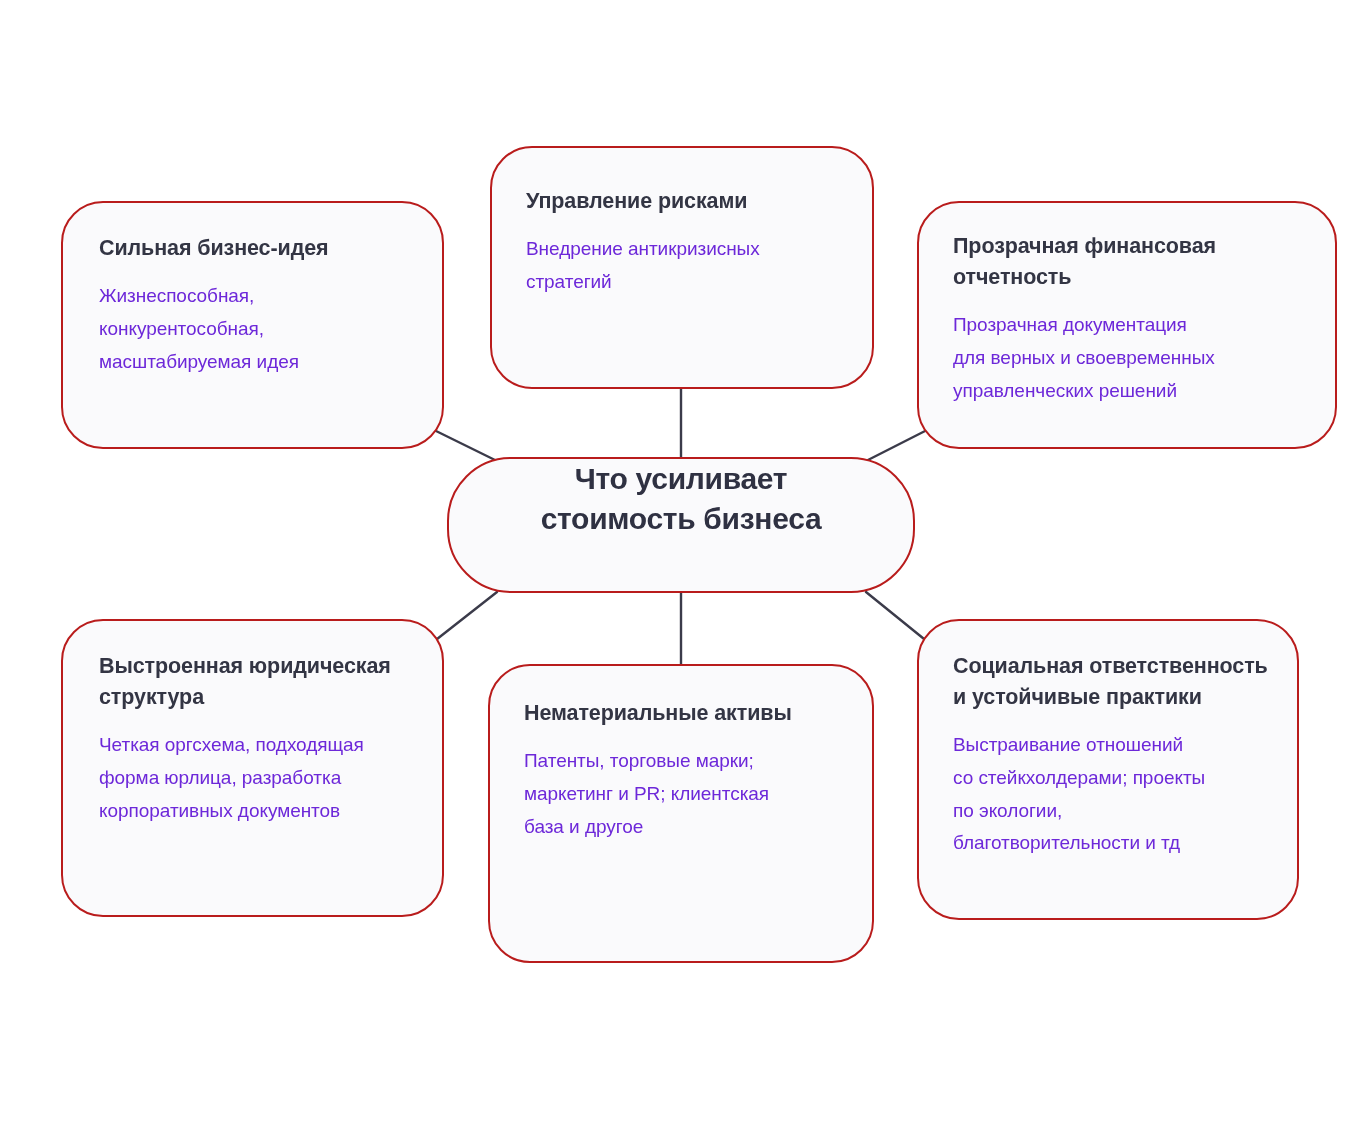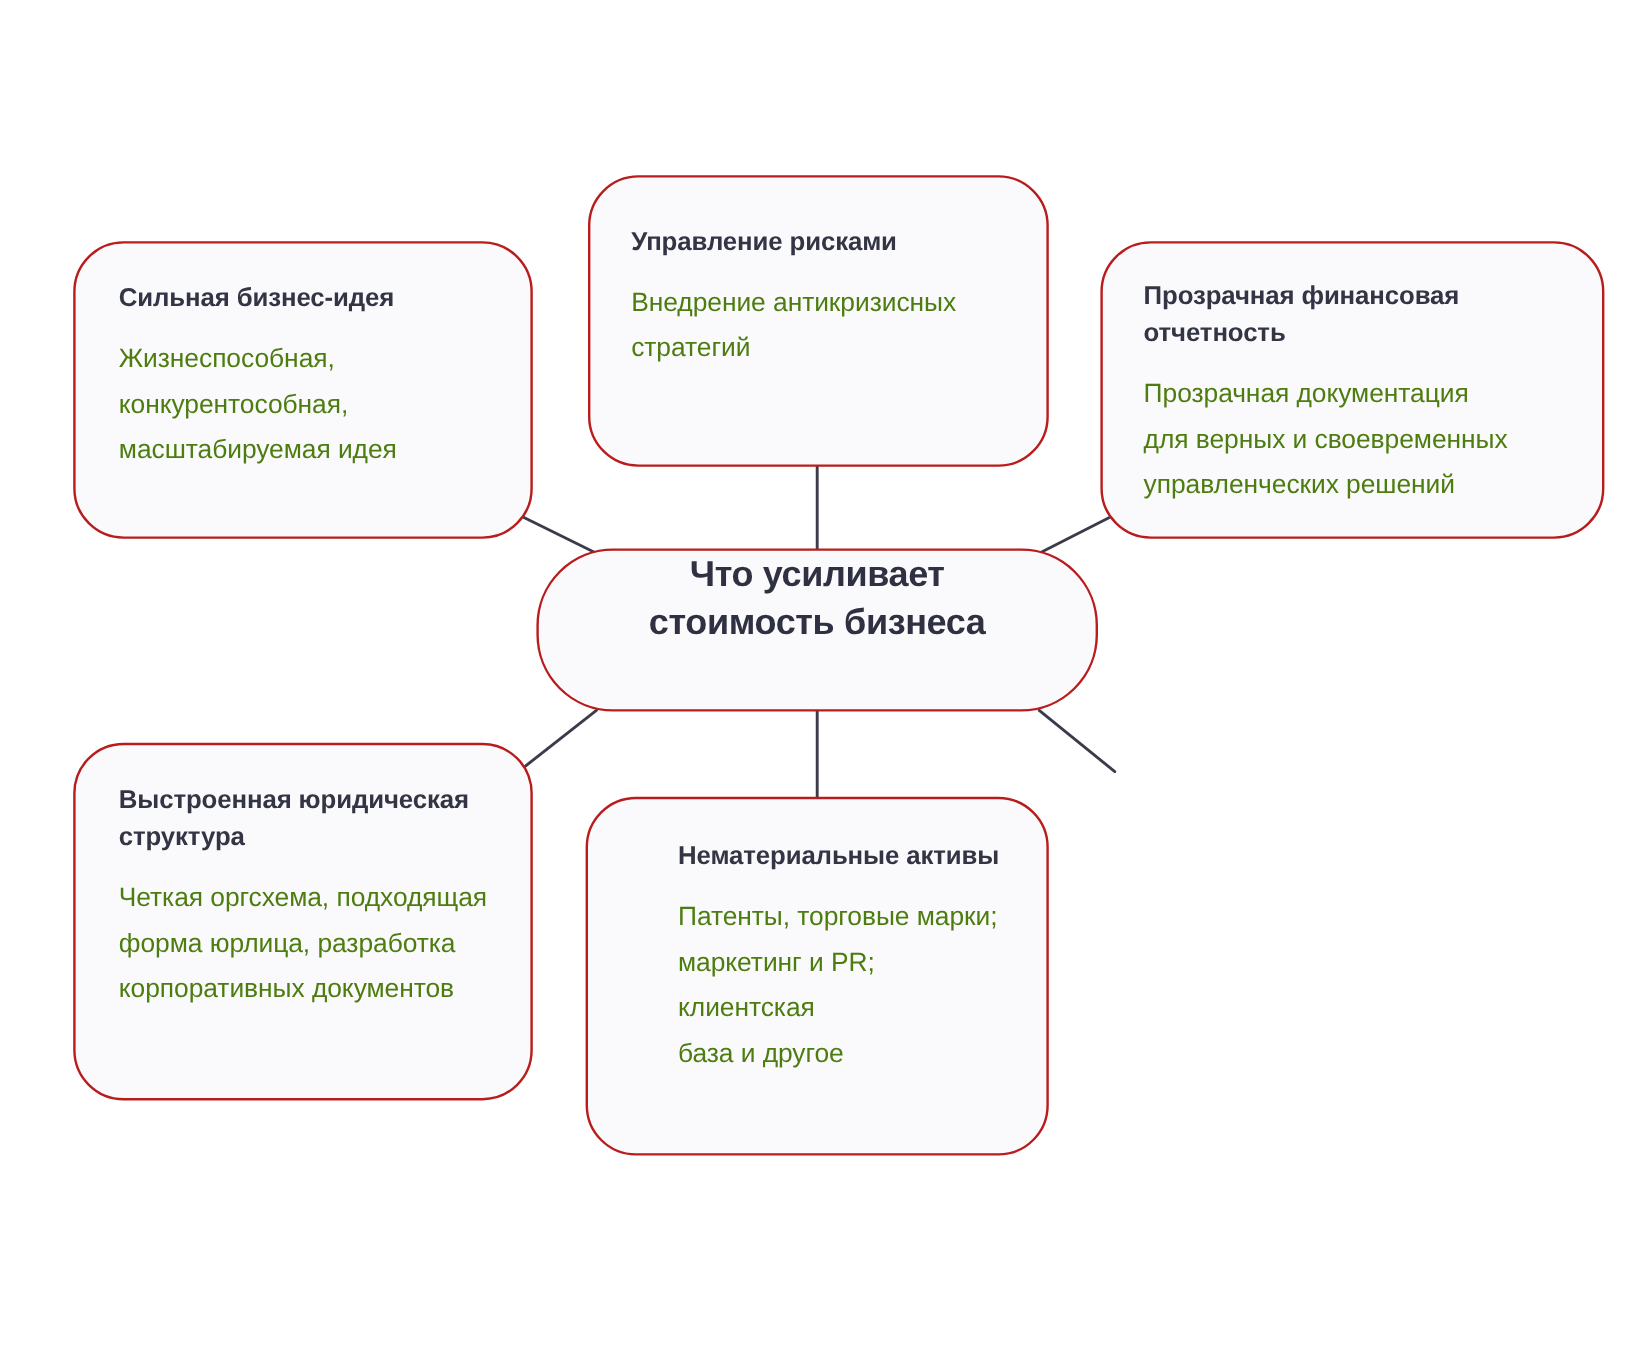--- a/index.html
+++ b/index.html
@@ -43,23 +43,23 @@
   }
   .node-title {
     color: #333544;
     font-weight: bold;
     font-size: 21.5px;
     line-height: 1.45;
     letter-spacing: -0.1px;
     margin: 0 0 16px 0;
   }
   .node-desc {
-    color: #4d7c0f;
+    color: #6d28d9;
     font-weight: normal;
-    font-size: 22px;
+    font-size: 19px;
     line-height: 1.72;
     letter-spacing: -0.05px;
     margin: 0;
     white-space: pre-line;
   }
 
   
   #node-center {
     left: 447px;
     top: 457px;
@@ -88,21 +88,21 @@
   #node-risk        { left: 490px; top: 146px; width: 384px; height: 243px; }
   #node-risk .node-inner        { top: 38px; left: 34px; right: 26px; }
 
   #node-finance     { left: 917px; top: 201px; width: 420px; height: 248px; }
   #node-finance .node-inner     { top: 28px; left: 34px; right: 22px; }
 
   #node-legal       { left: 61px;  top: 619px; width: 383px; height: 298px; }
   #node-legal .node-inner       { top: 30px; left: 36px; right: 20px; }
 
   #node-intangible  { left: 488px; top: 664px; width: 386px; height: 299px; }
-  #node-intangible .node-inner  { top: 32px; left: 34px; right: 24px; margin-left: 41px; }
+  #node-intangible .node-inner  { top: 32px; left: 34px; right: 24px; }
 
   #node-social      { left: 917px; top: 619px; width: 382px; height: 301px; }
   #node-social .node-inner      { top: 30px; left: 34px; right: 22px; }
 </style>
 </head>
 <body>
 
 <div id="canvas">
 
   <svg id="connectors" viewBox="0 0 1360 1121" width="1360" height="1121" aria-hidden="true">
@@ -161,14 +161,25 @@
   <div class="node" id="node-intangible">
     <div class="node-inner">
       <p class="node-title">Нематериальные
 активы</p>
       <p class="node-desc">Патенты, торговые марки;
 маркетинг и PR; клиентская
 база и другое</p>
     </div>
   </div>
 
+  <div class="node" id="node-social">
+    <div class="node-inner">
+      <p class="node-title">Социальная
+ответственность и
+устойчивые практики</p>
+      <p class="node-desc">Выстраивание отношений
+со стейкхолдерами; проекты
+по экологии,
+благотворительности и тд</p>
+    </div>
+  </div>
 
 </div>
 
 </body></html>

